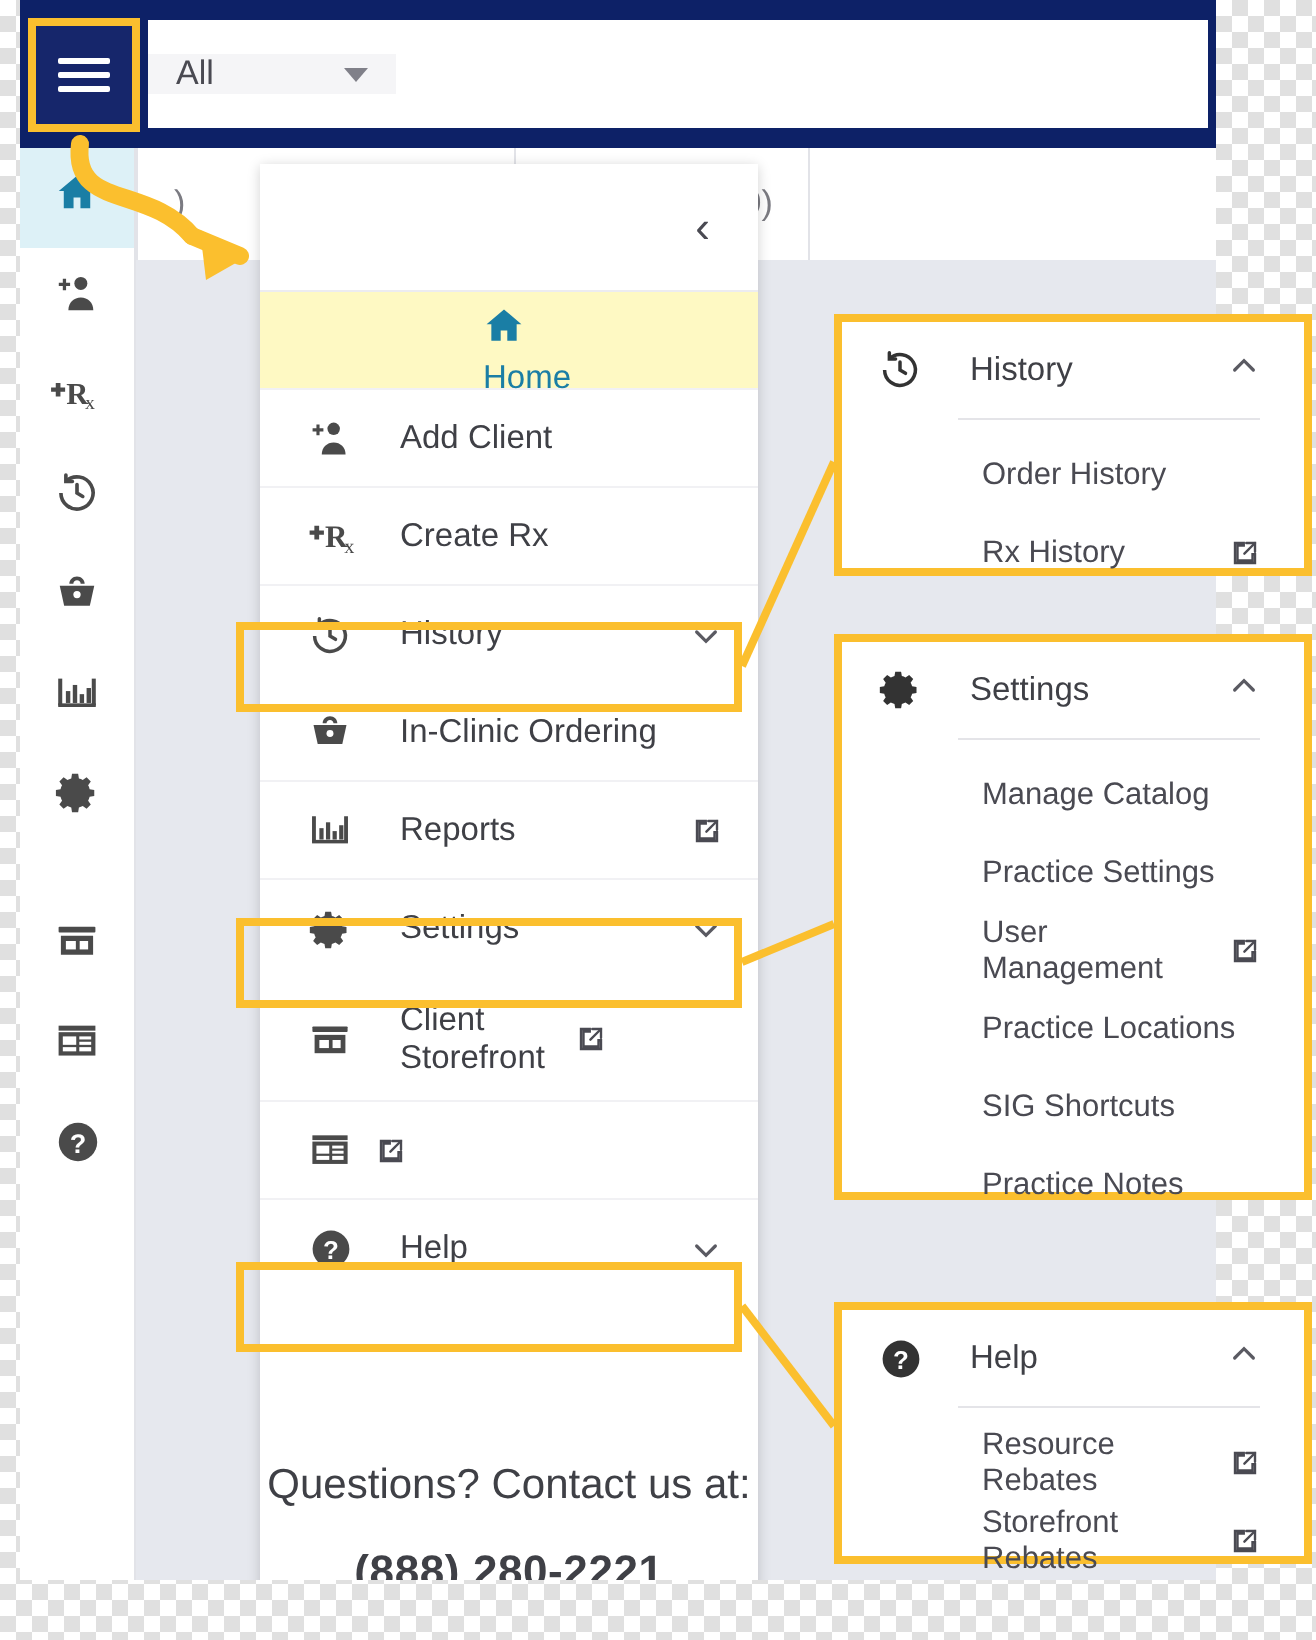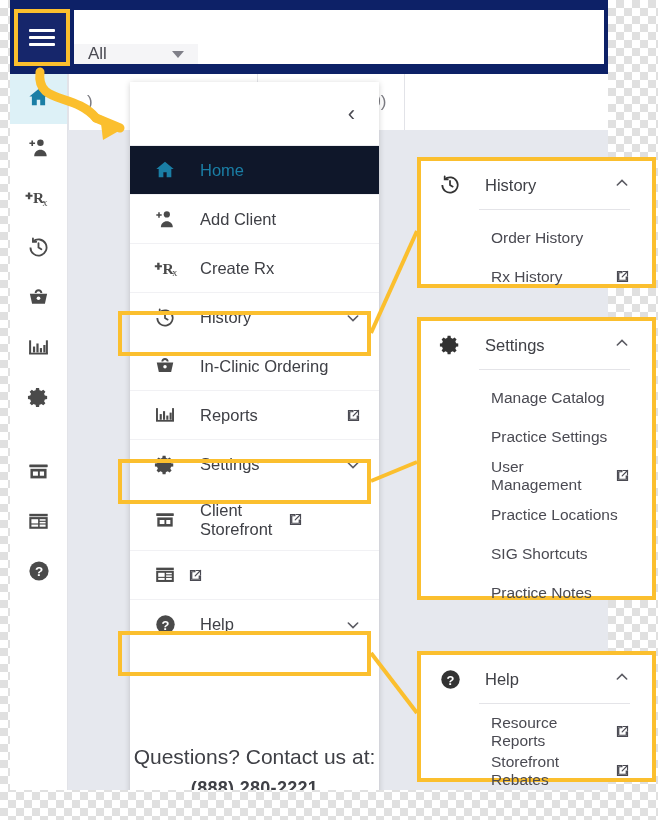--- a/index.html
+++ b/index.html
@@ -64,21 +64,21 @@
   }
 
   #search-group {
     position: absolute;
     left: 64px;
     top: 10px;
     width: 530px;
     height: 54px;
     background: #ffffff;
     display: flex;
-    align-items: flex-end;
+    align-items: center;
   }
   #category-select {
     width: 124px;
     background: #f5f5f7;
     display: flex;
     align-items: center;
     padding: 0 14px;
     position: relative;
     cursor: pointer;
   }
@@ -209,41 +209,41 @@
     border-bottom: 1px solid #f1f1f4;
   }
   .menu-item .mi-icon {
     width: 34px;
     flex: 0 0 34px;
     display: flex;
     align-items: center;
     color: #4a4a4a;
   }
   .menu-item .mi-label { flex: 1; padding-left: 12px; line-height: 1.15; }
-  .menu-item.home { background: #0f172a; }
+  .menu-item.home { background: #fef9c3; flex-direction: column; }
   .menu-item.home .mi-label { color: #1a7ea5; }
   .menu-item.home .mi-icon { color: #1a7ea5; }
   .menu-item.tall { height: 62px; }
   .menu-item .mi-ext { color: #4a4a52; display: flex; align-items: center; }
   .menu-item .mi-chevron { color: #5a5a62; display:flex; align-items:center; }
   .hl-box {
     position: absolute;
     border: 4px solid #fbbf2e;
     pointer-events: none;
     z-index: 8;
   }
 
   #menu-footer {
     margin-top: auto;
     padding-bottom: 18px;
     text-align: center;
     color: #3f4046;
   }
   #menu-footer .fl1 { font-size: 21px; margin-top: 48px; }
-  #menu-footer .fl2 { font-size: 18px; font-weight: bold; letter-spacing: .3px; margin-top: 9px; }
+  #menu-footer .fl2 { font-size: 22px; font-weight: bold; letter-spacing: .3px; margin-top: 18px; }
 
   
   .callout {
     position: absolute;
     background: #ffffff;
     border: 4px solid #fbbf2e;
     z-index: 9;
   }
   .callout-head {
     height: 48px;
@@ -679,21 +679,21 @@
     <span class="co-label">Help</span>
     <span>
       <svg width="16" height="16" viewBox="0 0 24 24" fill="none" stroke="#5a5a62" stroke-width="2.4" stroke-linecap="round">
           <path d="M5 15l7-7 7 7"></path>
         </svg>
     </span>
   </div>
   <div class="callout-sep"></div>
   <div class="callout-pad"></div>
   <div class="callout-row">
-    <span class="cr-label">Resource Reports</span>
+    <span class="cr-label">Resource Rebates</span>
     <span class="cr-ext">
       <svg width="15" height="15" viewBox="0 0 24 24" fill="none" stroke="currentColor" stroke-width="1.9">
           <path d="M4 4h7v2H6v12h12v-5h2v7H4z"></path>
           <path d="M13 4h7v7" stroke-linecap="round"></path>
           <path d="M20 4l-8.5 8.5" stroke-linecap="round"></path>
         </svg>
     </span>
   </div>
   <div class="callout-row">
     <span class="cr-label">Storefront Rebates</span>

